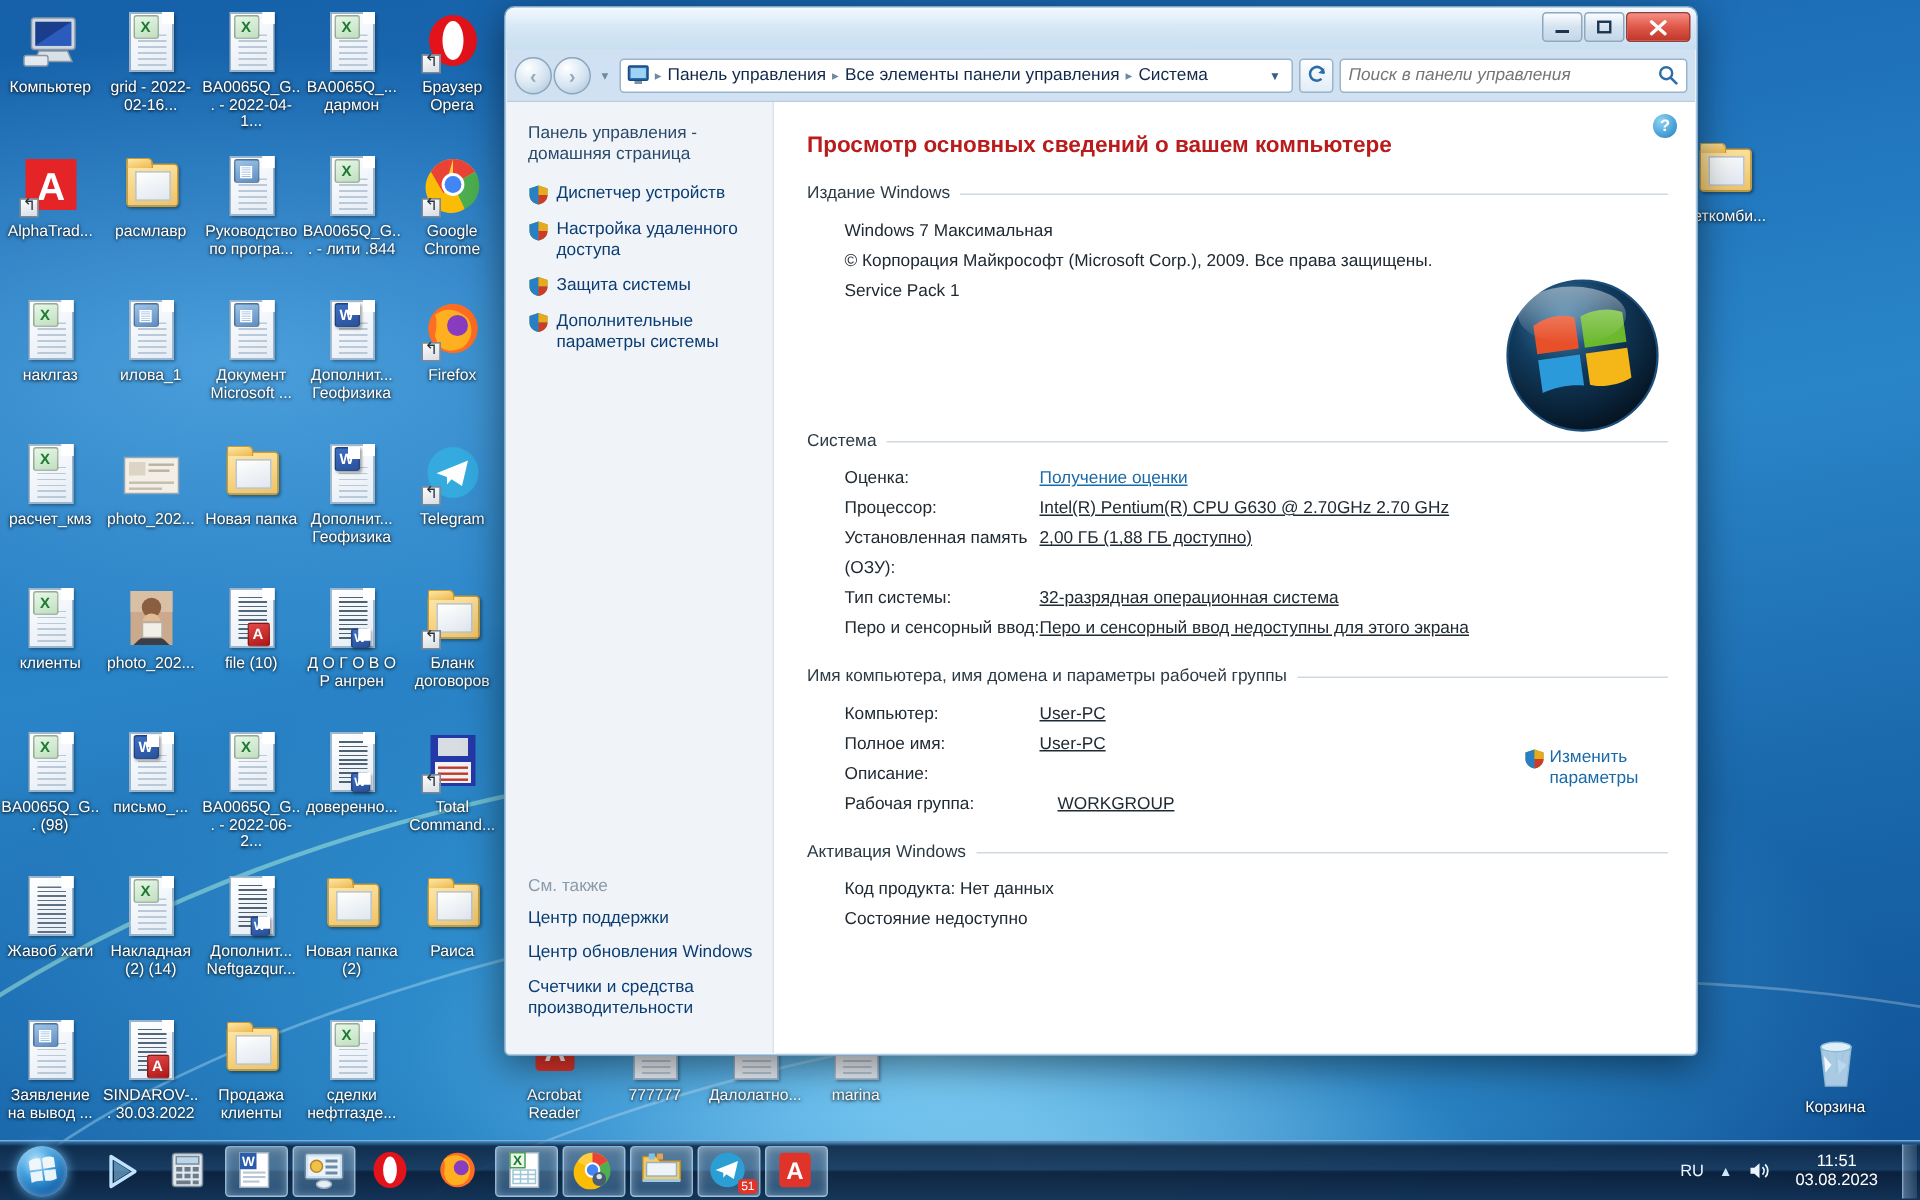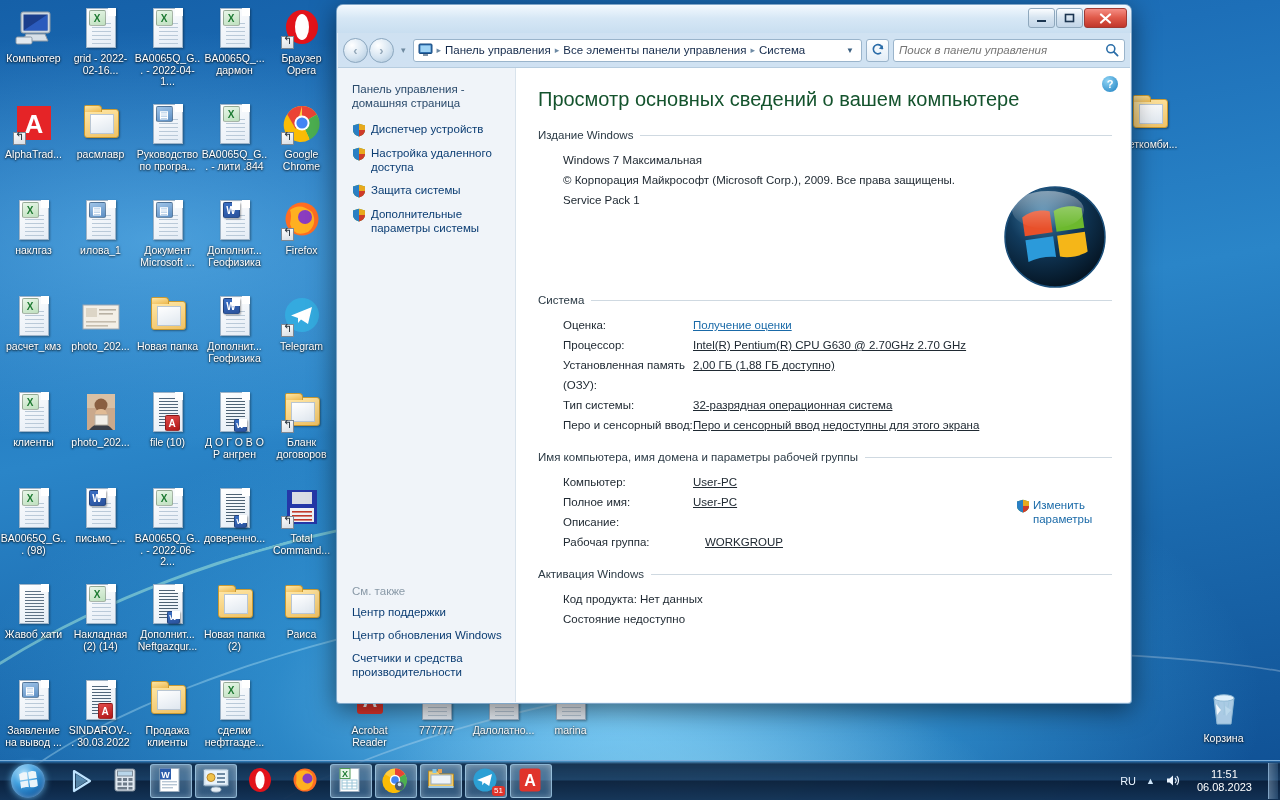--- a/index.html
+++ b/index.html
@@ -138,21 +138,21 @@
   .shield { width:14px;height:14px;flex:0 0 14px;margin-top:1px; position:relative; }
   .side-link span.t { color:#0b3d73; font-size:11.5px; line-height:14px; }
   #seealso { position:absolute; left:14px; bottom:14px; right:8px;margin-top:39px; }
   .sa-title { color:#8a9aa8; font-size:11.5px; margin-bottom:8px; }
   .sa-link { color:#0b3d73; font-size:11.5px; line-height:14px; margin-bottom:9px; cursor:default; }
 
   #content { flex:1; padding: 12px 18px 10px 22px; overflow:hidden; position:relative; background:#fff; }
   #help-btn { position:absolute; right:12px; top:8px; width:16px;height:16px;border-radius:50%;
     background: radial-gradient(circle at 35% 30%, #8fd4f5, #1c7fc0); color:#fff; font-size:11px;
     display:flex;align-items:center;justify-content:center; font-weight:bold; }
-  #page-title { color:#14532d; font-size:20px; margin: 8px 0 18px 0; font-weight:normal; }
+  #page-title { color:#b91c1c; font-size:15px; margin: 8px 0 18px 0; font-weight:bold; }
 
   .sec-head { display:flex; align-items:center; gap:7px; color:#2b3a45; font-size:11.5px; margin-bottom:9px; }
   .sec-head .rule { flex:1; height:1px; background:#cfd9e1; }
   .sec-body { padding-left: 25px; margin-bottom: 16px; }
   .sec-body .line { font-size:11.5px; color:#202a33; line-height:20px; }
   .kv { display:flex; font-size:11.5px; color:#202a33; line-height:20px; }
   .kv .k { width:130px; flex:0 0 130px; }
   .kv .v { flex:1;text-decoration:underline; }
   .link { color:#1a6aa8; }
 
@@ -1024,18 +1024,18 @@
       <span class="chev">▲</span>
       <span>
         <svg width="16" height="15" viewBox="0 0 16 15">
           <path d="M2 5.5 H4.6 L8 2.5 V12.5 L4.6 9.5 H2 Z" fill="#eaf4ff"></path>
           <path d="M10 5 A3.6 3.6 0 0 1 10 10" fill="none" stroke="#eaf4ff" stroke-width="1.2"></path>
           <path d="M11.8 3.2 A6.2 6.2 0 0 1 11.8 11.8" fill="none" stroke="#eaf4ff" stroke-width="1.2"></path>
         </svg>
       </span>
       <div id="clock">
         <div>11:51</div>
-        <div>06.08.2023</div>
+        <div>03.08.2023</div>
       </div>
       <div id="showdesk"></div>
     </div>
   </div>
 </div>
 
 </body></html>

